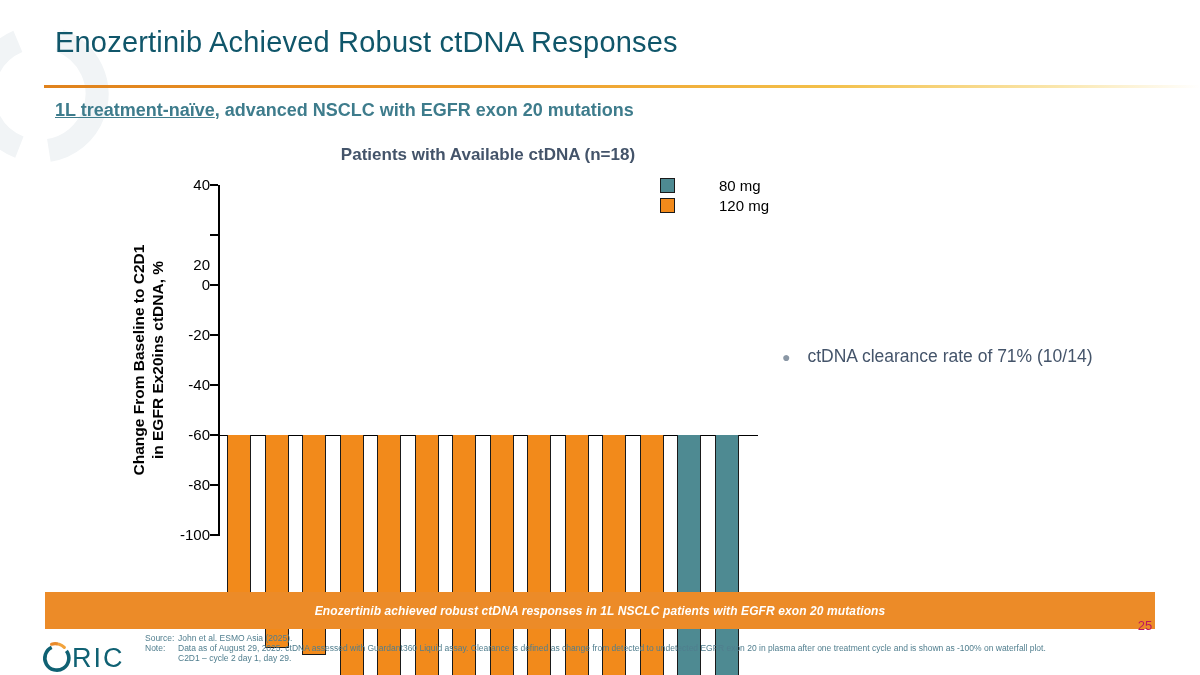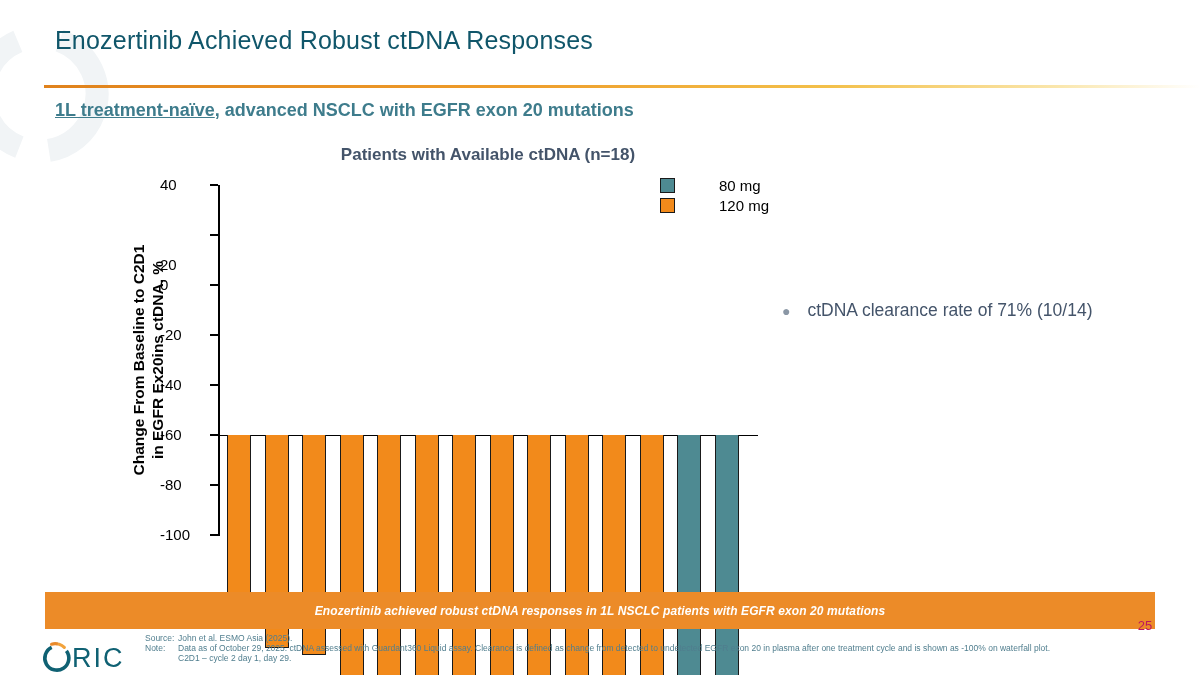--- a/index.html
+++ b/index.html
@@ -1,43 +1,43 @@
 <!DOCTYPE html>
 <html><head>
 <meta charset="utf-8">
 <style>
   html,body{margin:0;padding:0;background:#e9e9e9;}
   .slide{position:relative;width:1200px;height:675px;background:#ffffff;overflow:hidden;
          font-family:"Liberation Sans",sans-serif;margin:0 auto;}
   .deco-ring{position:absolute;left:-34px;top:18px;pointer-events:none;}
-  .title{position:absolute;left:55px;top:26px;font-size:25px;font-weight:400;color:#10566A;letter-spacing:0.2px;}
+  .title{position:absolute;left:55px;top:26px;font-size:29px;font-weight:400;color:#10566A;letter-spacing:0.2px;}
   .rule{position:absolute;left:44px;top:85px;width:1156px;height:3px;
         background:linear-gradient(90deg,#E0821C 0%,#EE9C2A 40%,#F3C04A 68%,#FAE7AE 88%,#FFFFFF 100%);}
   .subtitle{position:absolute;left:55px;top:100px;font-size:18px;font-weight:bold;color:#3E7C8C;}
   .subtitle .u{text-decoration:underline;}
   .chart-title{position:absolute;left:218px;top:145px;width:540px;text-align:center;
                font-size:17px;font-weight:bold;color:#44546A;}
   .chart{position:absolute;left:218px;top:185px;width:540px;height:352px;}
   .yaxis-line{position:absolute;left:0;top:0;width:2px;height:351px;background:#000;}
   .tick-mark{position:absolute;left:-8px;width:8px;height:1.5px;background:#000;}
-  .tick-label{position:absolute;right:548px;width:50px;font-size:15px;color:#000;}
+  .tick-label{position:absolute;right:548px;width:50px;text-align:right;font-size:15px;color:#000;}
   .baseline{position:absolute;left:0;top:249.5px;width:540px;height:1.5px;background:#000;}
   .bars{position:absolute;left:9px;top:250px;display:flex;gap:13.5px;align-items:flex-start;}
   .bar{width:24px;box-sizing:border-box;border:1px solid #1a1a1a;border-top:none;}
   .ylabel{position:absolute;left:118px;top:185px;width:60px;height:350px;}
   .ylabel span{position:absolute;left:50%;top:50%;width:350px;
                transform:translate(-50%,-50%) rotate(-90deg);
                white-space:pre-line;text-align:center;font-size:15.5px;font-weight:bold;color:#000;line-height:19px;}
   .legend{position:absolute;left:660px;top:177px;}
   .legend-row{display:flex;align-items:center;gap:8px;margin-bottom:3px;}
   .legend-swatch{width:15px;height:15px;box-sizing:border-box;border:1px solid #1a1a1a;}
   .legend-label{font-size:15px;color:#000;margin-left:36px;}
   .bullet{position:absolute;left:782px;top:300px;width:410px;display:flex;gap:17px;align-items:baseline;}
   .bullet .dot{color:#8A97A5;font-size:14px;}
-  .bullet .txt{font-size:17.5px;color:#44546A;}
+  .bullet .txt{font-size:17.5px;color:#44546A;margin-top:46px;}
   .banner{position:absolute;left:45px;top:592px;width:1110px;height:37px;
           display:flex;align-items:center;justify-content:center;}
   .banner span{color:#fff;font-size:12px;font-weight:bold;font-style:italic;letter-spacing:0.1px;}
   .footer-logo{position:absolute;left:40px;top:637px;}
   .footnotes{position:absolute;left:145px;top:633px;display:grid;grid-template-columns:33px auto;
              column-gap:0;font-size:8.5px;line-height:10px;color:#507E8E;white-space:nowrap;}
   .pagenum{position:absolute;left:1128px;top:618px;width:34px;text-align:center;font-size:13px;color:#be185d;}
 </style>
 </head>
 <body>
@@ -123,20 +123,20 @@
     <path d="M 26.4 13.9 A 12 12 0 1 1 11.7 10.3" fill="none" stroke="#0F6173" stroke-width="3.6"></path>
     <path d="M 11.6 7.2 A 13 13 0 0 1 17.3 6.9" fill="none" stroke="#E98A2B" stroke-width="3.2" stroke-linecap="round"></path>
     <path d="M 19.1 7.3 A 13 13 0 0 1 24.3 10.4" fill="none" stroke="#F2A33C" stroke-width="3.2" stroke-linecap="round"></path>
     <text x="32" y="30" font-family="Liberation Sans, sans-serif" font-size="27" fill="#0F6173" letter-spacing="2">RIC</text>
   </svg>
 
   <div class="footnotes">
     <span>Source:</span>
     <span>John et al. ESMO Asia (2025).</span>
     <span>Note:</span>
-    <span>Data as of October 29, 2025. ctDNA assessed with Guardant360 Liquid assay. Clearance is defined as change from detected to undetected EGFR exon 20 in plasma after one treatment cycle and is shown as -100% on waterfall plot.</span>
+    <span>Data as of August 29, 2025. ctDNA assessed with Guardant360 Liquid assay. Clearance is defined as change from detected to undetected EGFR exon 20 in plasma after one treatment cycle and is shown as -100% on waterfall plot.</span>
     <span></span>
     <span>C2D1 – cycle 2 day 1, day 29.</span>
   </div>
 
   <div class="pagenum">25</div>
 
 </div>
 
 </body></html>

